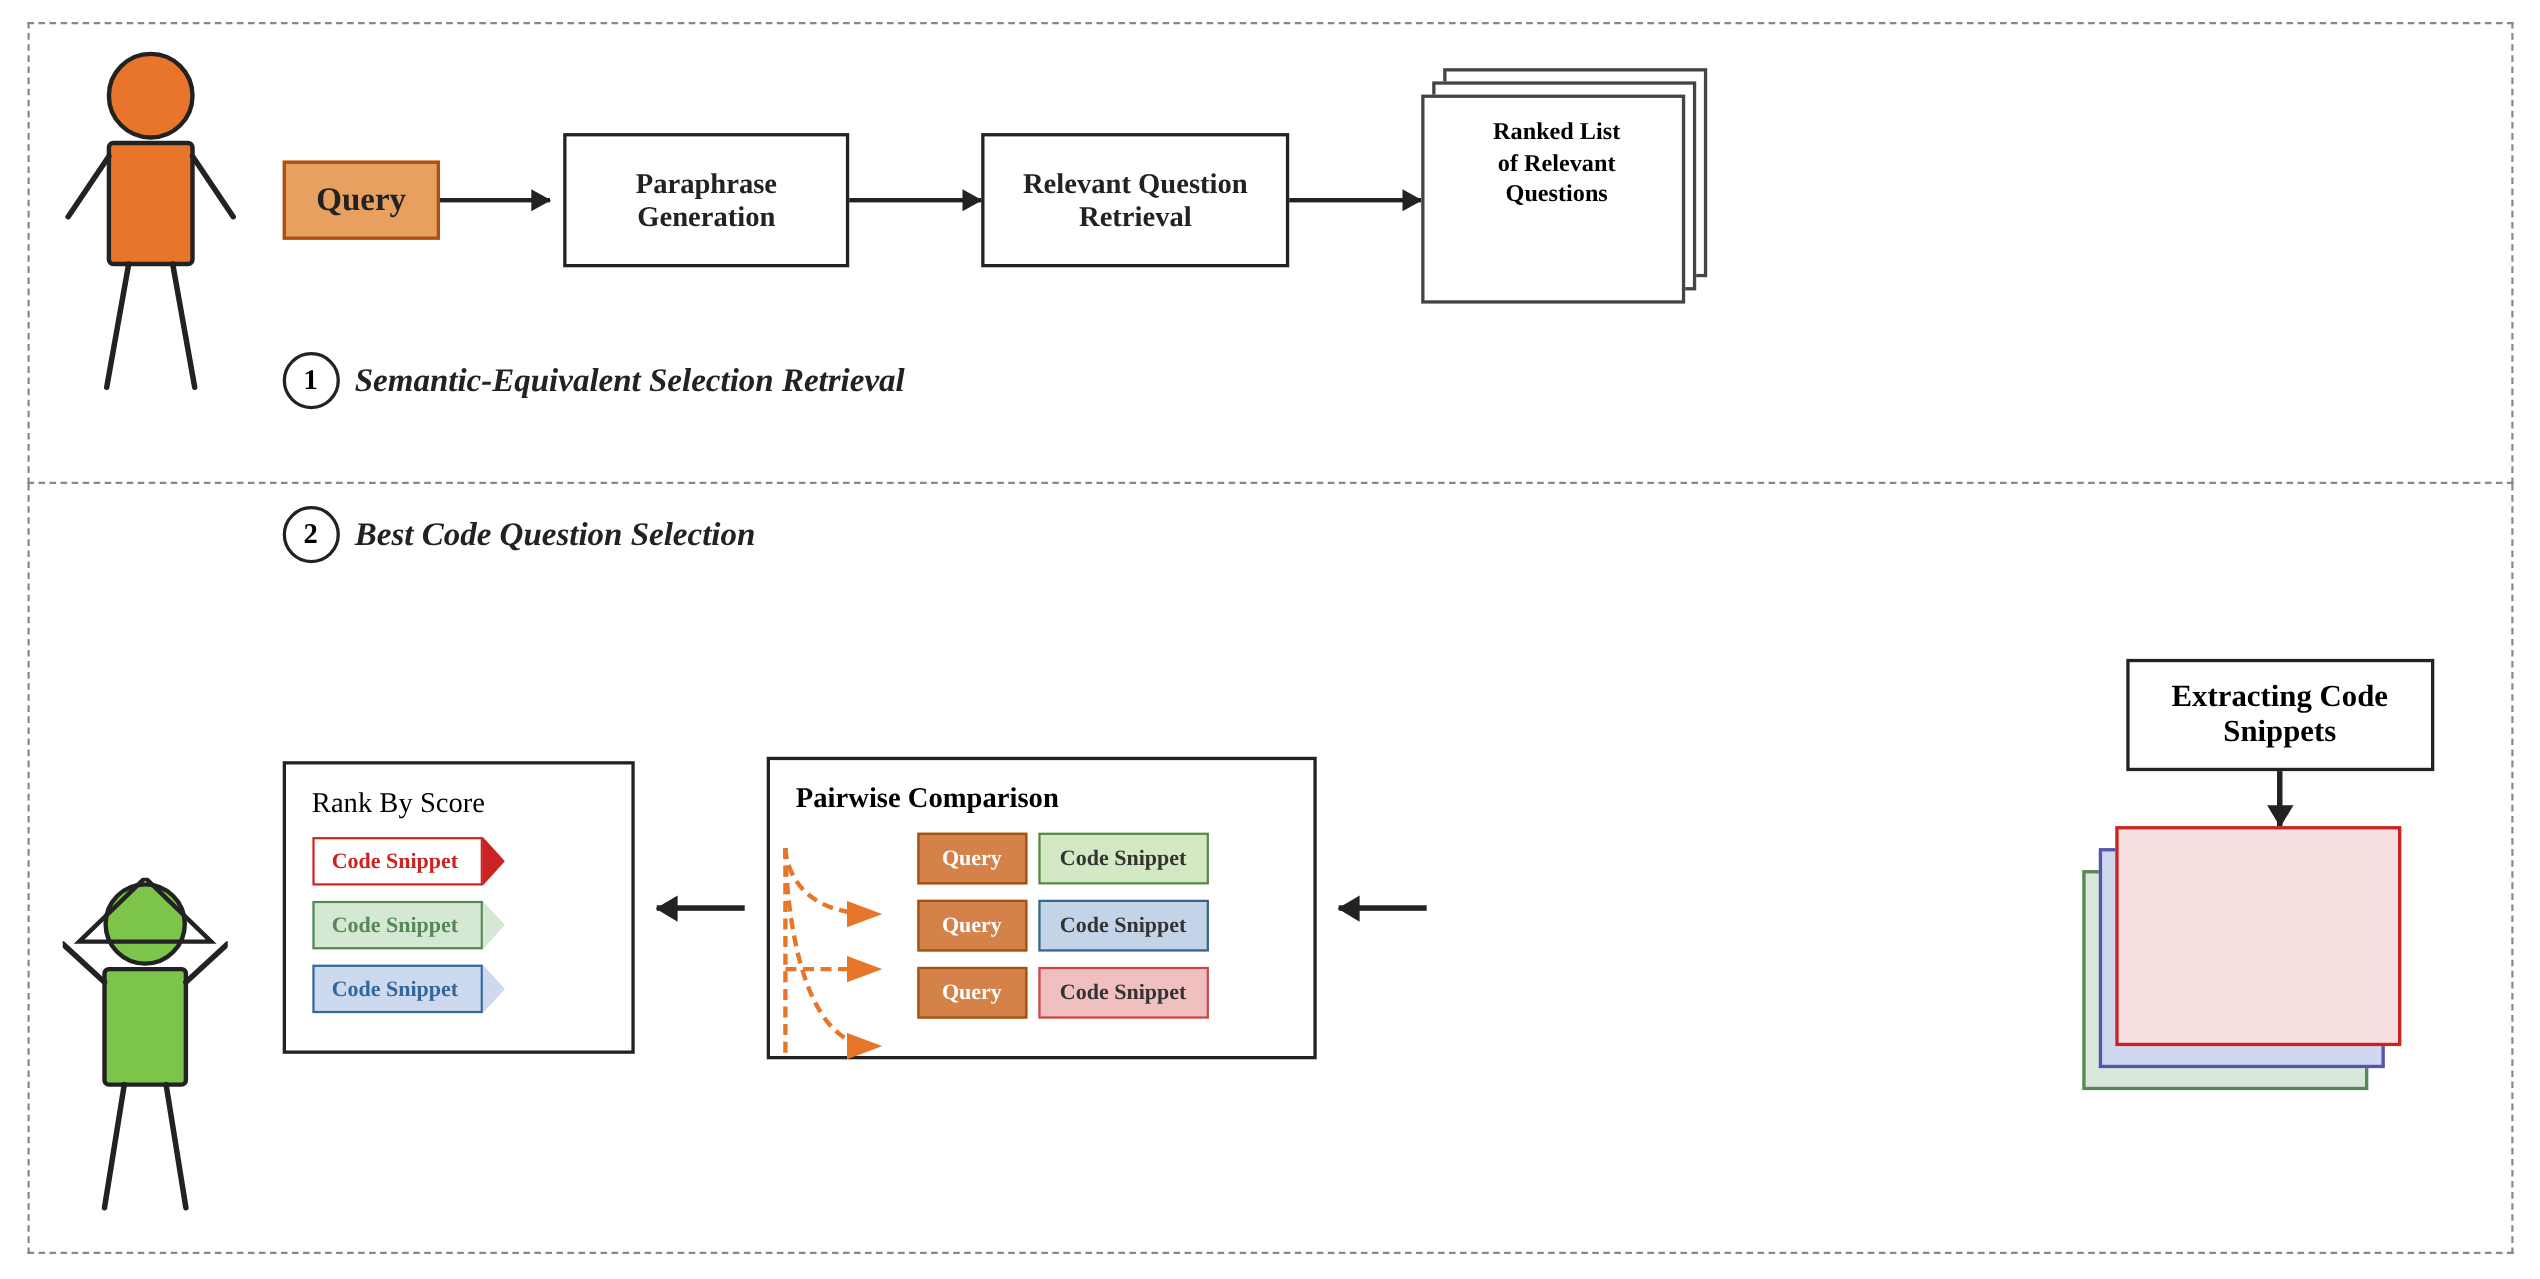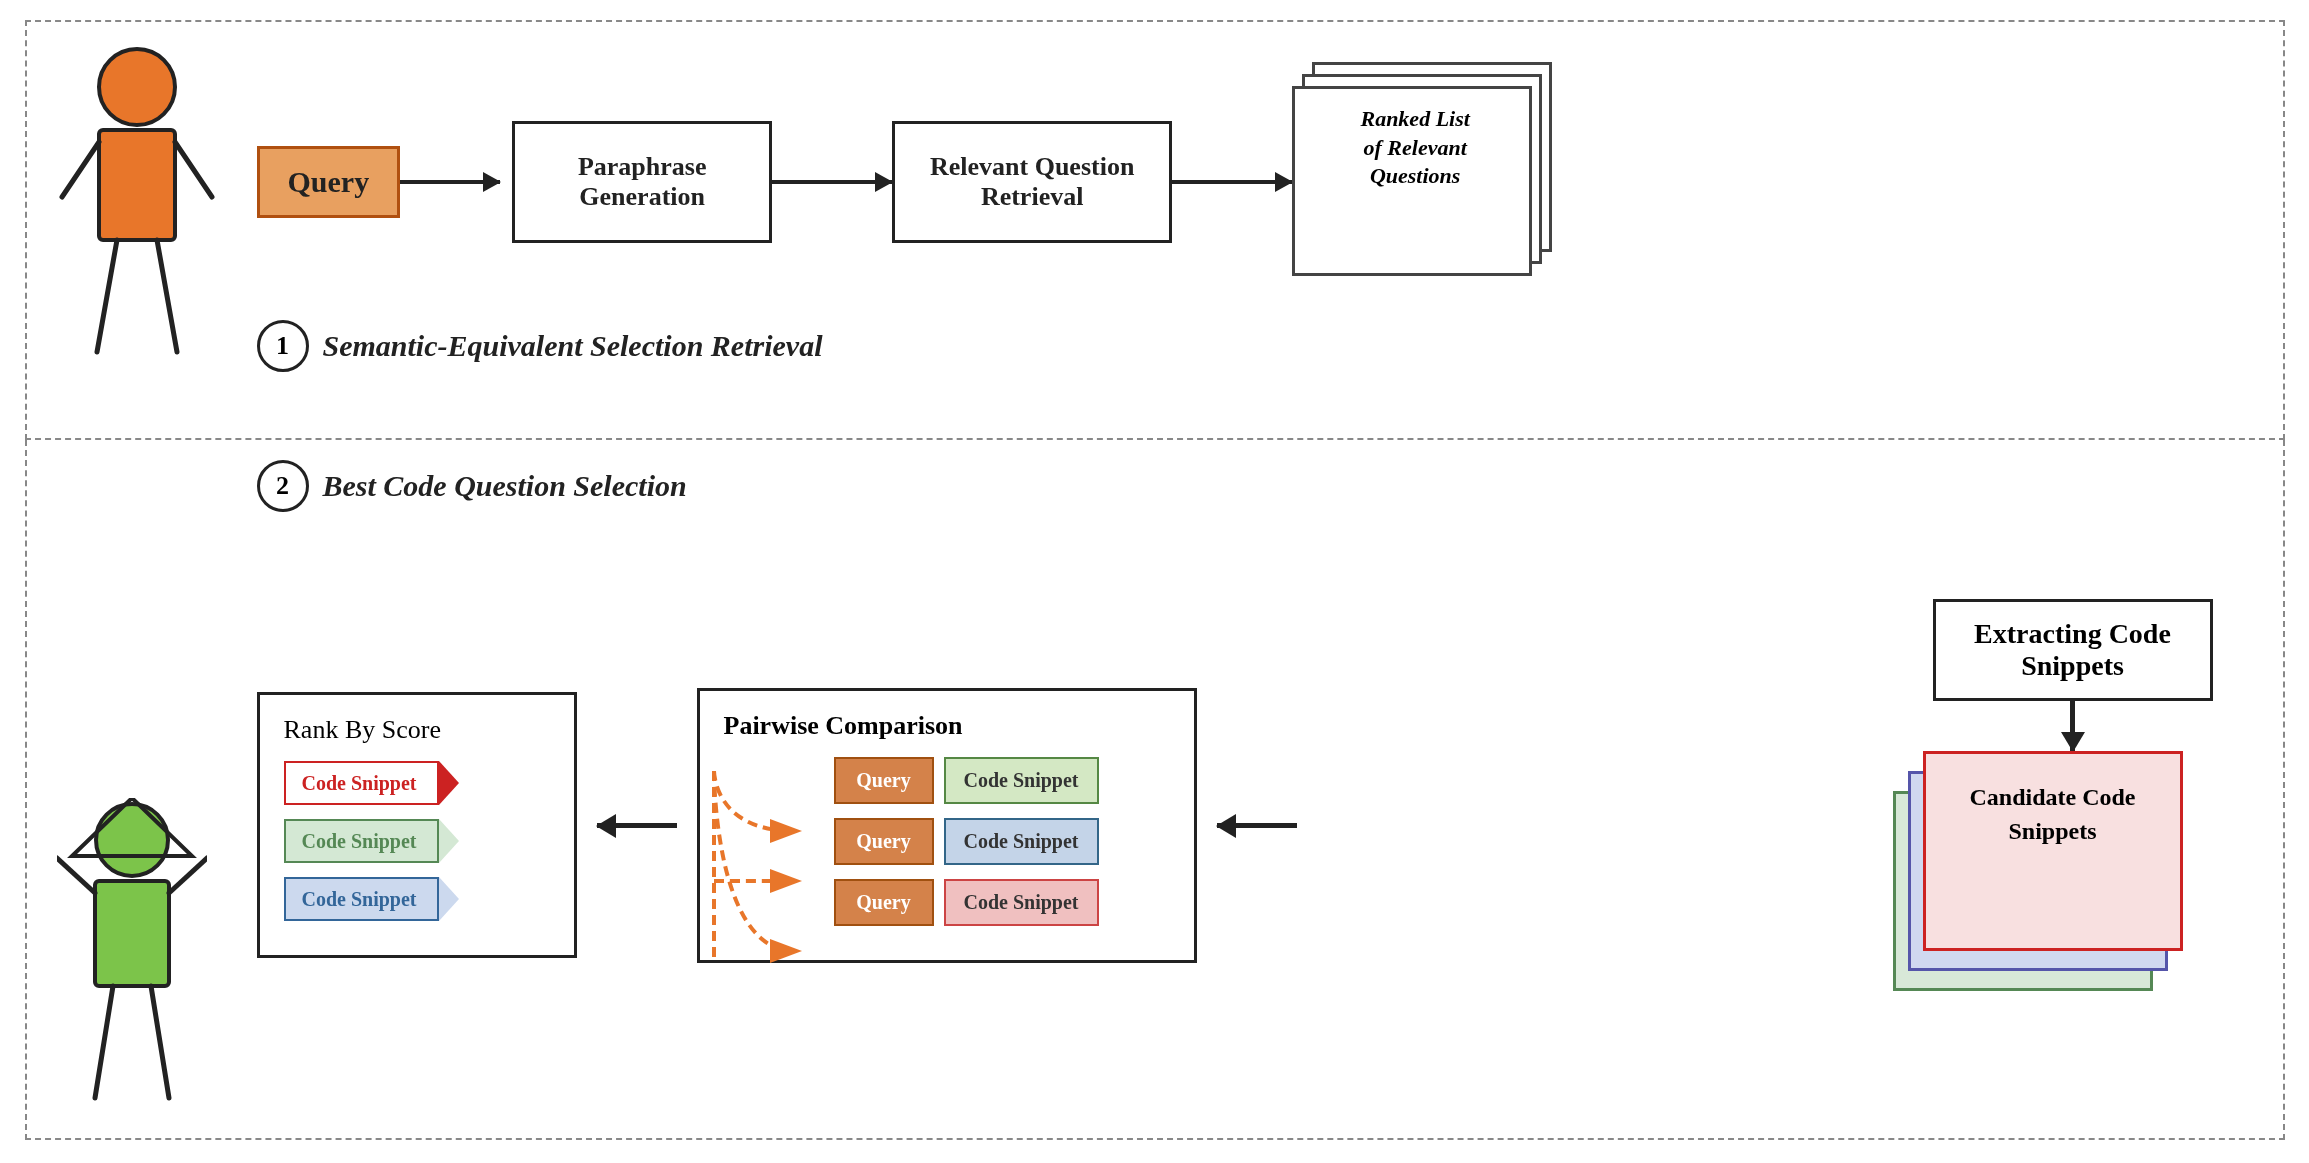--- a/index.html
+++ b/index.html
@@ -137,21 +137,20 @@
     .paper-text {
       position: absolute;
       top: 8px;
       left: 0;
       width: 240px;
       text-align: center;
       font-size: 22px;
       font-weight: bold;
       padding: 8px;
       line-height: 1.3;
-      font-style: italic;
     }
 
     
     .bottom-section {
       border: 2.5px dashed #888;
       border-top: none;
       padding: 20px 30px 20px 30px;
       display: flex;
       flex-direction: column;
       flex: 1;
@@ -549,23 +548,20 @@
           <div class="extract-box">
             <span>Extracting Code<br>Snippets</span>
           </div>
           <div class="vertical-arrow-down" style="height:50px;"></div>
         </div>
 
         <div class="candidate-stack">
           <div class="cand-layer"></div>
           <div class="cand-layer"></div>
           <div class="cand-layer"></div>
-          <div class="cand-text" style="z-index:5; top:30px; padding:0; font-size:24px; font-weight:bold; line-height:1.4;">Candidate
-Code
-Snippets</div>
         </div>
 
       </div>
 
     </div>
 
   </div>
 
 </div>
 

